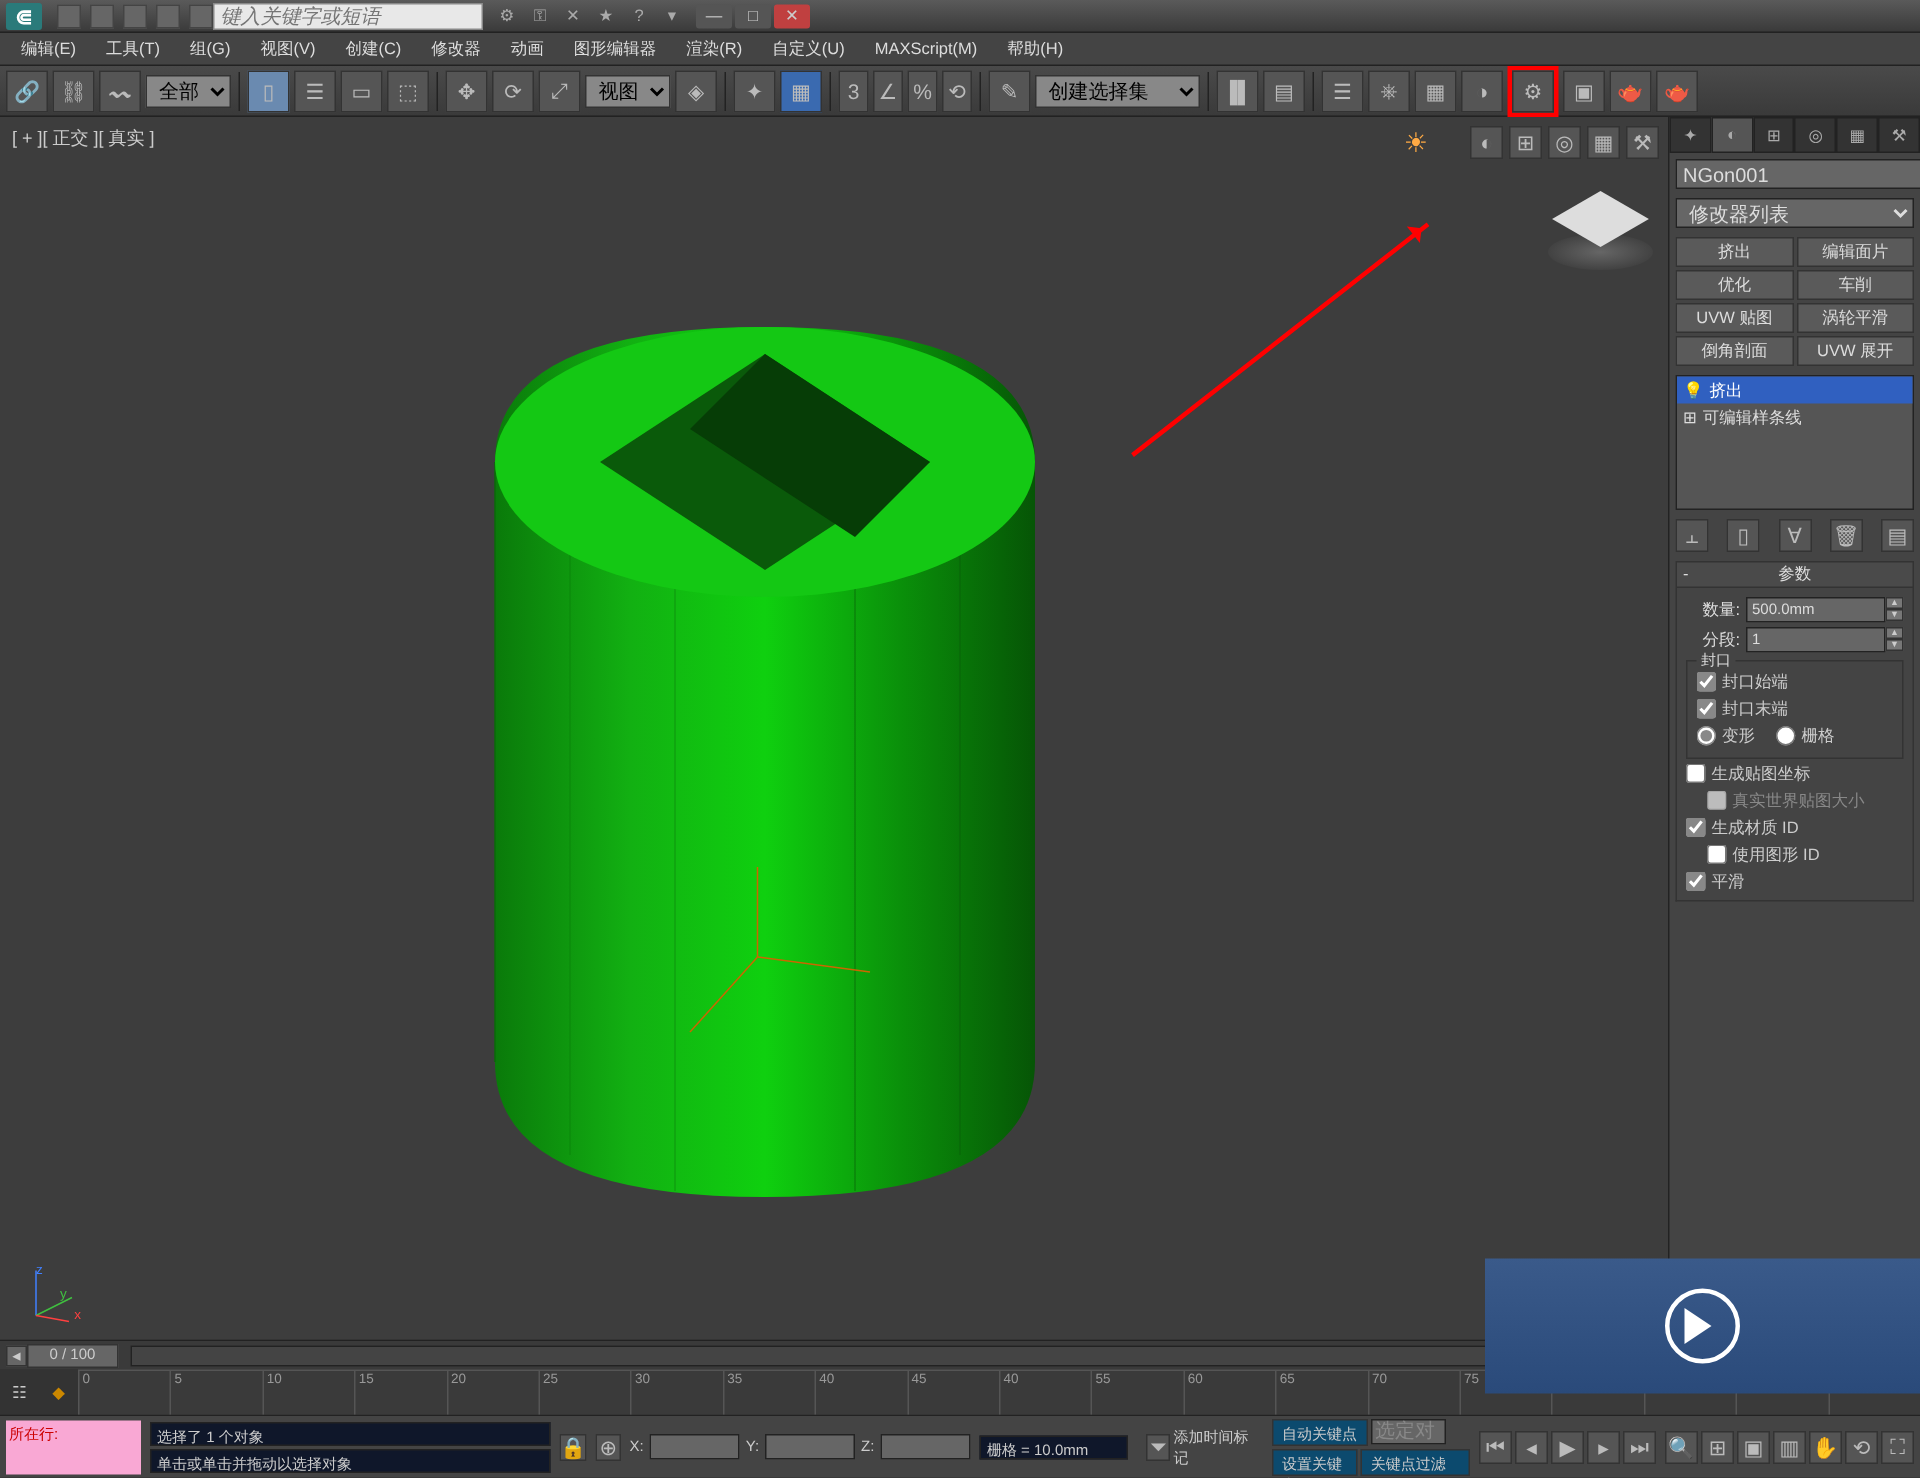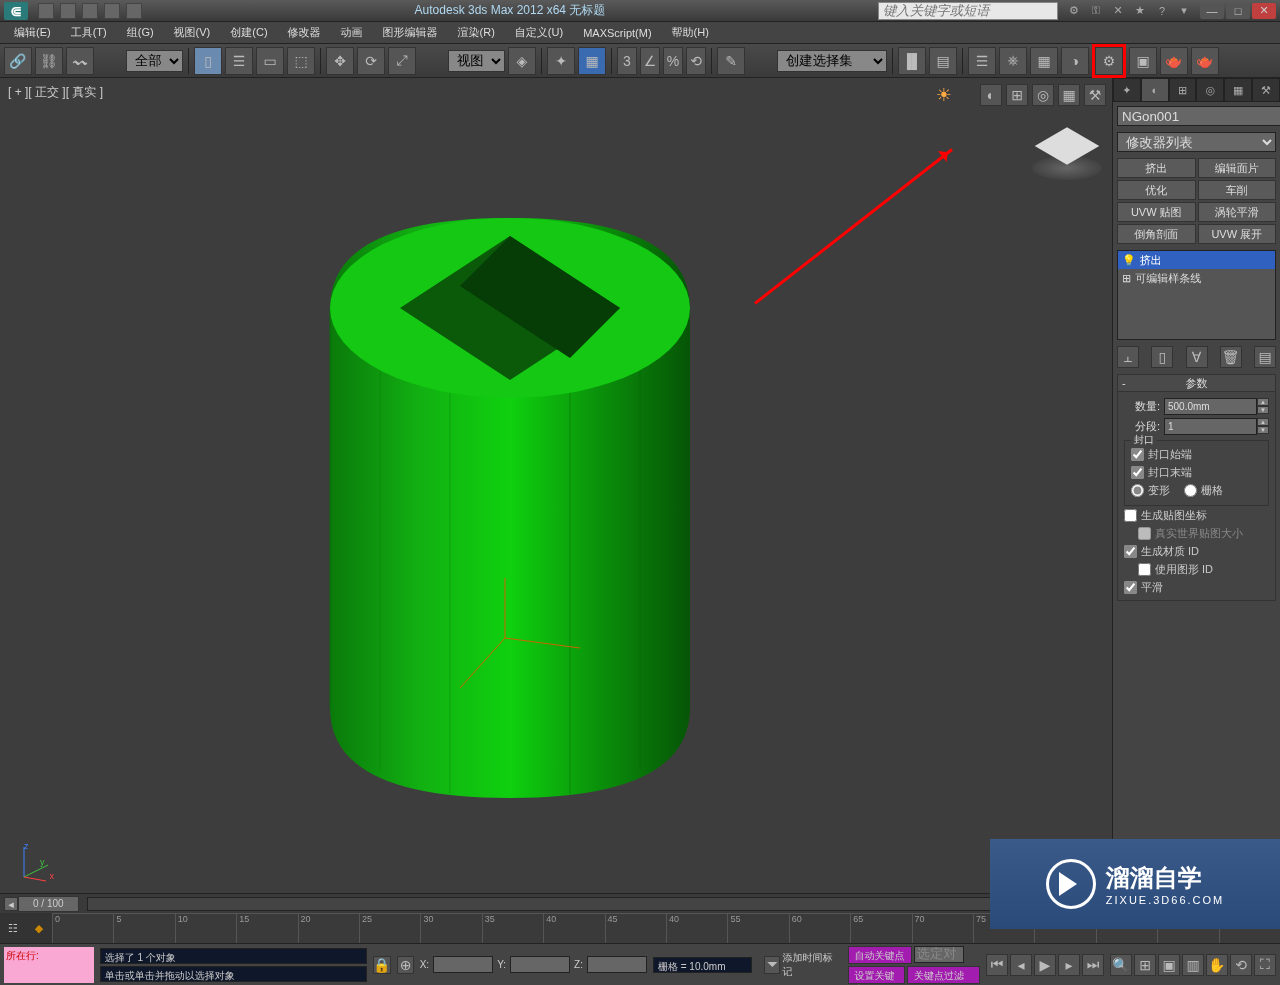--- a/index.html
+++ b/index.html
@@ -15,21 +15,21 @@
 .searchbox { width: 180px; height: 18px; background: #e8e8e8; border: 1px solid #888; font-style: italic; color: #888; padding: 0 4px; margin-right: 8px; }
 .helpicons { display: flex; gap: 6px; margin-right: 8px; }
 .helpicons span { width: 16px; height: 16px; display: flex; align-items: center; justify-content: center; color: #aaa; }
 
 .menubar { height: 22px; background: #444; display: flex; align-items: center; padding: 0 4px; border-bottom: 1px solid #222; }
 .menubar span { padding: 0 10px; color: #ddd; cursor: pointer; }
 
 .toolbar { height: 34px; background: linear-gradient(#4a4a4a,#3a3a3a); display: flex; align-items: center; padding: 0 4px; gap: 3px; border-bottom: 1px solid #222; }
 .tbtn { width: 28px; height: 28px; background: #555; border: 1px solid #333; display: flex; align-items: center; justify-content: center; color: #bbb; font-size: 14px; }
 .tbtn.small { width: 20px; }
-.tsel { background: #888; border: 1px solid #333; height: 22px; color: #000; padding: 0 4px; margin-left: 29px; }
+.tsel { background: #888; border: 1px solid #333; height: 22px; color: #000; padding: 0 4px; }
 .tsep { width: 1px; height: 26px; background: #222; margin: 0 2px; }
 .highlight-box { border: 3px solid #ff0000; padding: 0; }
 
 .main { display: flex; height: calc(985px - 22px - 22px - 34px - 50px - 42px); }
 .viewport { flex: 1; background: #3d3d3d; position: relative; overflow: hidden; }
 .viewport-label { position: absolute; top: 6px; left: 8px; color: #ccc; font-size: 12px; }
 .red-arrow { position: absolute; top: 70px; right: 160px; width: 250px; height: 3px; background: #ff0000; transform: rotate(-38deg); transform-origin: right; }
 .red-arrow::after { content: ""; position: absolute; right: -2px; top: -6px; border: 7px solid transparent; border-left-color: #ff0000; }
 .viewcube { position: absolute; top: 40px; right: 10px; width: 70px; height: 70px; }
 .cube-ring { width: 70px; height: 24px; background: radial-gradient(ellipse, #666, #333); border-radius: 50%; position: absolute; bottom: 8px; }
@@ -82,39 +82,38 @@
 .tick { position: absolute; top: 0; bottom: 0; border-left: 1px solid #555; font-size: 9px; color: #999; padding-left: 2px; }
 
 .statusbar { height: 42px; background: #444; display: flex; align-items: center; padding: 0 4px; gap: 6px; border-top: 1px solid #222; font-size: 10px; }
 .status-left { width: 100px; background: #f9a8d4; height: 36px; padding: 2px; color: #c00; display: flex; }
 .status-msgs { width: 300px; display: flex; flex-direction: column; gap: 2px; }
 .status-msg { background: #0f172a; border: 1px solid #222; padding: 2px 4px; color: #ccc; height: 16px; }
 .coord-group { display: flex; align-items: center; gap: 4px; }
 .coord-input { width: 60px; background: #666; border: 1px solid #222; color: #888; height: 17px; padding: 0 2px; }
 .playback { display: flex; gap: 2px; }
 .playback .tbtn { width: 22px; height: 22px; }
-.autokey { background: #a21caf; border: 1px solid #333; padding: 2px 6px; height: 18px; }
+.autokey { background: #0c4a6e; border: 1px solid #333; padding: 2px 6px; height: 18px; }
 .watermark { position: absolute; bottom: 56px; right: 0; background: linear-gradient(#3a5a8a,#2a4a7a); color: #fff; width: 290px; height: 90px; display: flex; align-items: center; justify-content: center; gap: 10px; font-size: 24px; font-weight: bold; }
 .watermark .sub { font-size: 11px; display: block; letter-spacing: 2px; font-weight: normal; }
 .play-circle { width: 50px; height: 50px; border: 3px solid #fff; border-radius: 50%; display: flex; align-items: center; justify-content: center; }
 .play-circle::after { content: ""; border: 12px solid transparent; border-left: 18px solid #fff; margin-left: 6px; }
 </style>
 </head>
 <body>
 
 <div class="titlebar">
   <div class="app-icon">⋐</div>
   <div class="qat">
     <div class="qat-btn"></div>
     <div class="qat-btn"></div>
     <div class="qat-btn"></div>
     <div class="qat-btn"></div>
     <div class="qat-btn"></div>
   </div>
-  <div class="title-text">Autodesk 3ds Max 2012 x64   无标题</div>
   <input class="searchbox" placeholder="键入关键字或短语" style="">
   <div class="helpicons">
     <span>⚙</span>
     <span>⚿</span>
     <span>✕</span>
     <span>★</span>
     <span>?</span>
     <span>▾</span>
   </div>
   <div class="sysbtns">
@@ -430,14 +429,13 @@
     <div class="tbtn">▣</div>
     <div class="tbtn">▥</div>
     <div class="tbtn">✋</div>
     <div class="tbtn">⟲</div>
     <div class="tbtn">⛶</div>
   </div>
 </div>
 
 <div class="watermark">
   <div class="play-circle"></div>
-  <div><span>溜溜自学</span><span class="sub">ZIXUE.3D66.COM</span></div>
 </div>
 
 </body></html>

